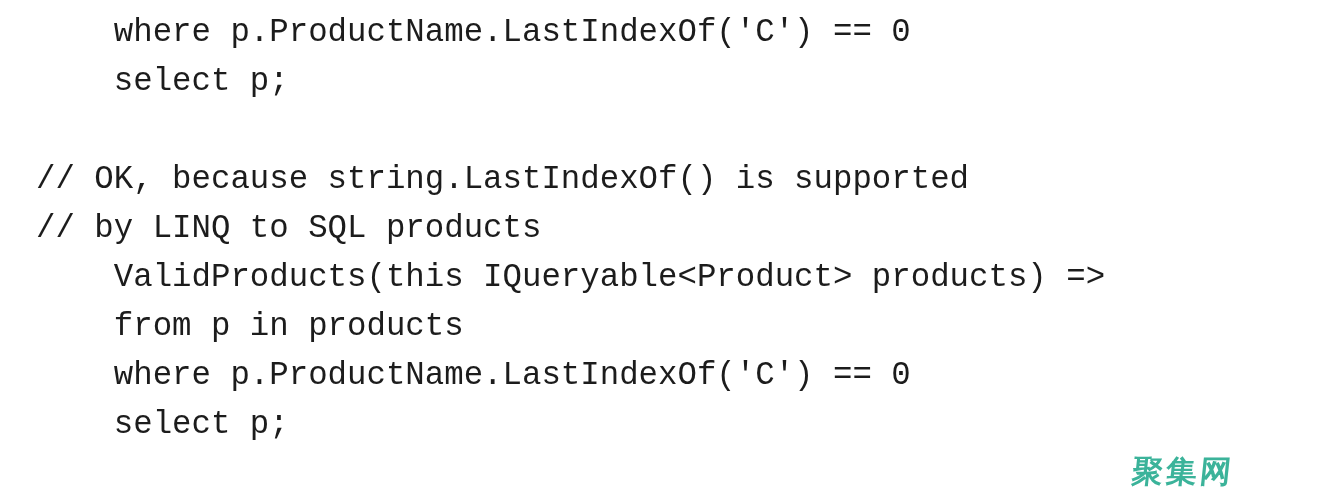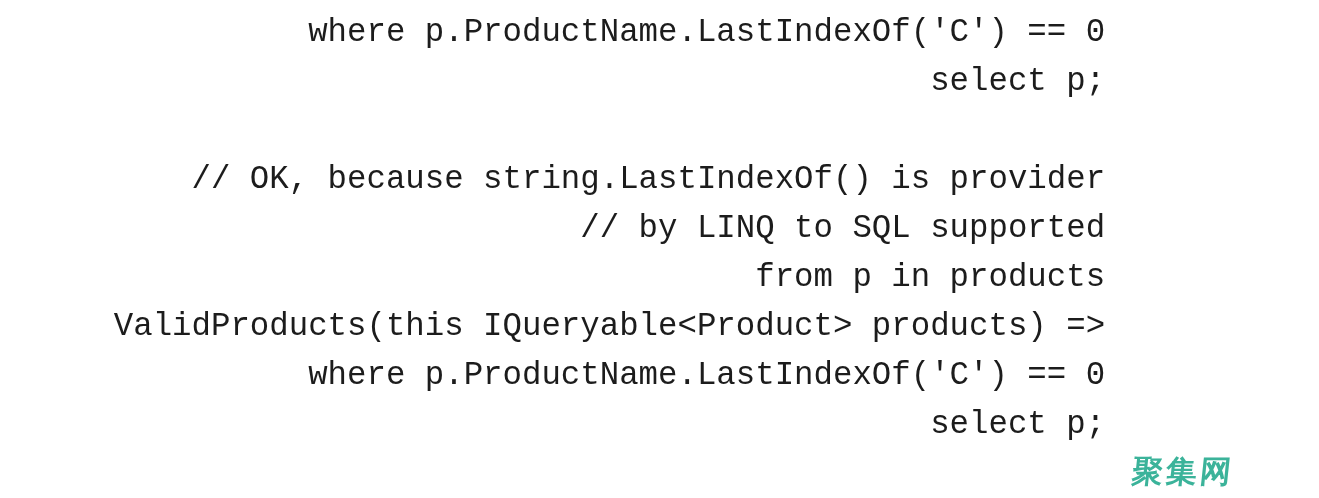--- a/index.html
+++ b/index.html
@@ -19,21 +19,20 @@
     top: 8px;
     font-family: "Liberation Mono", "DejaVu Sans Mono", monospace;
   }
 
   .code-line {
     white-space: pre;
     font-size: 32.4px;
     line-height: 49px;
     min-height: 49px;
     color: #1c1c1c;
-    text-align: right;
   }
 
   .watermark {
     position: absolute;
     left: 1132px;
     top: 451px;
     font-family: "Liberation Sans", "DejaVu Sans", sans-serif;
     font-weight: bold;
     font-size: 31px;
     letter-spacing: 3px;
@@ -44,23 +43,23 @@
 </style>
 </head>
 <body>
 
 <div class="screen">
 
   <div class="code-block" style="color: rgb(28, 28, 28);">
     <div class="code-line">    where p.ProductName.LastIndexOf('C') == 0</div>
     <div class="code-line">    select p;</div>
     <div class="code-line"></div>
-    <div class="code-line">// OK, because string.LastIndexOf() is provider</div>
-    <div class="code-line">// by LINQ to SQL supported</div>
+    <div class="code-line">// OK, because string.LastIndexOf() is supported</div>
+    <div class="code-line">// by LINQ to SQL products</div>
+    <div class="code-line">    ValidProducts(this IQueryable&lt;Product&gt; products) =&gt;</div>
     <div class="code-line">    from p in products</div>
-    <div class="code-line">    ValidProducts(this IQueryable&lt;Product&gt; products) =&gt;</div>
     <div class="code-line">    where p.ProductName.LastIndexOf('C') == 0</div>
     <div class="code-line">    select p;</div>
   </div>
 
   <div class="watermark" style="color: rgb(59, 179, 154);">聚集网</div>
 
 </div>
 
 </body></html>

